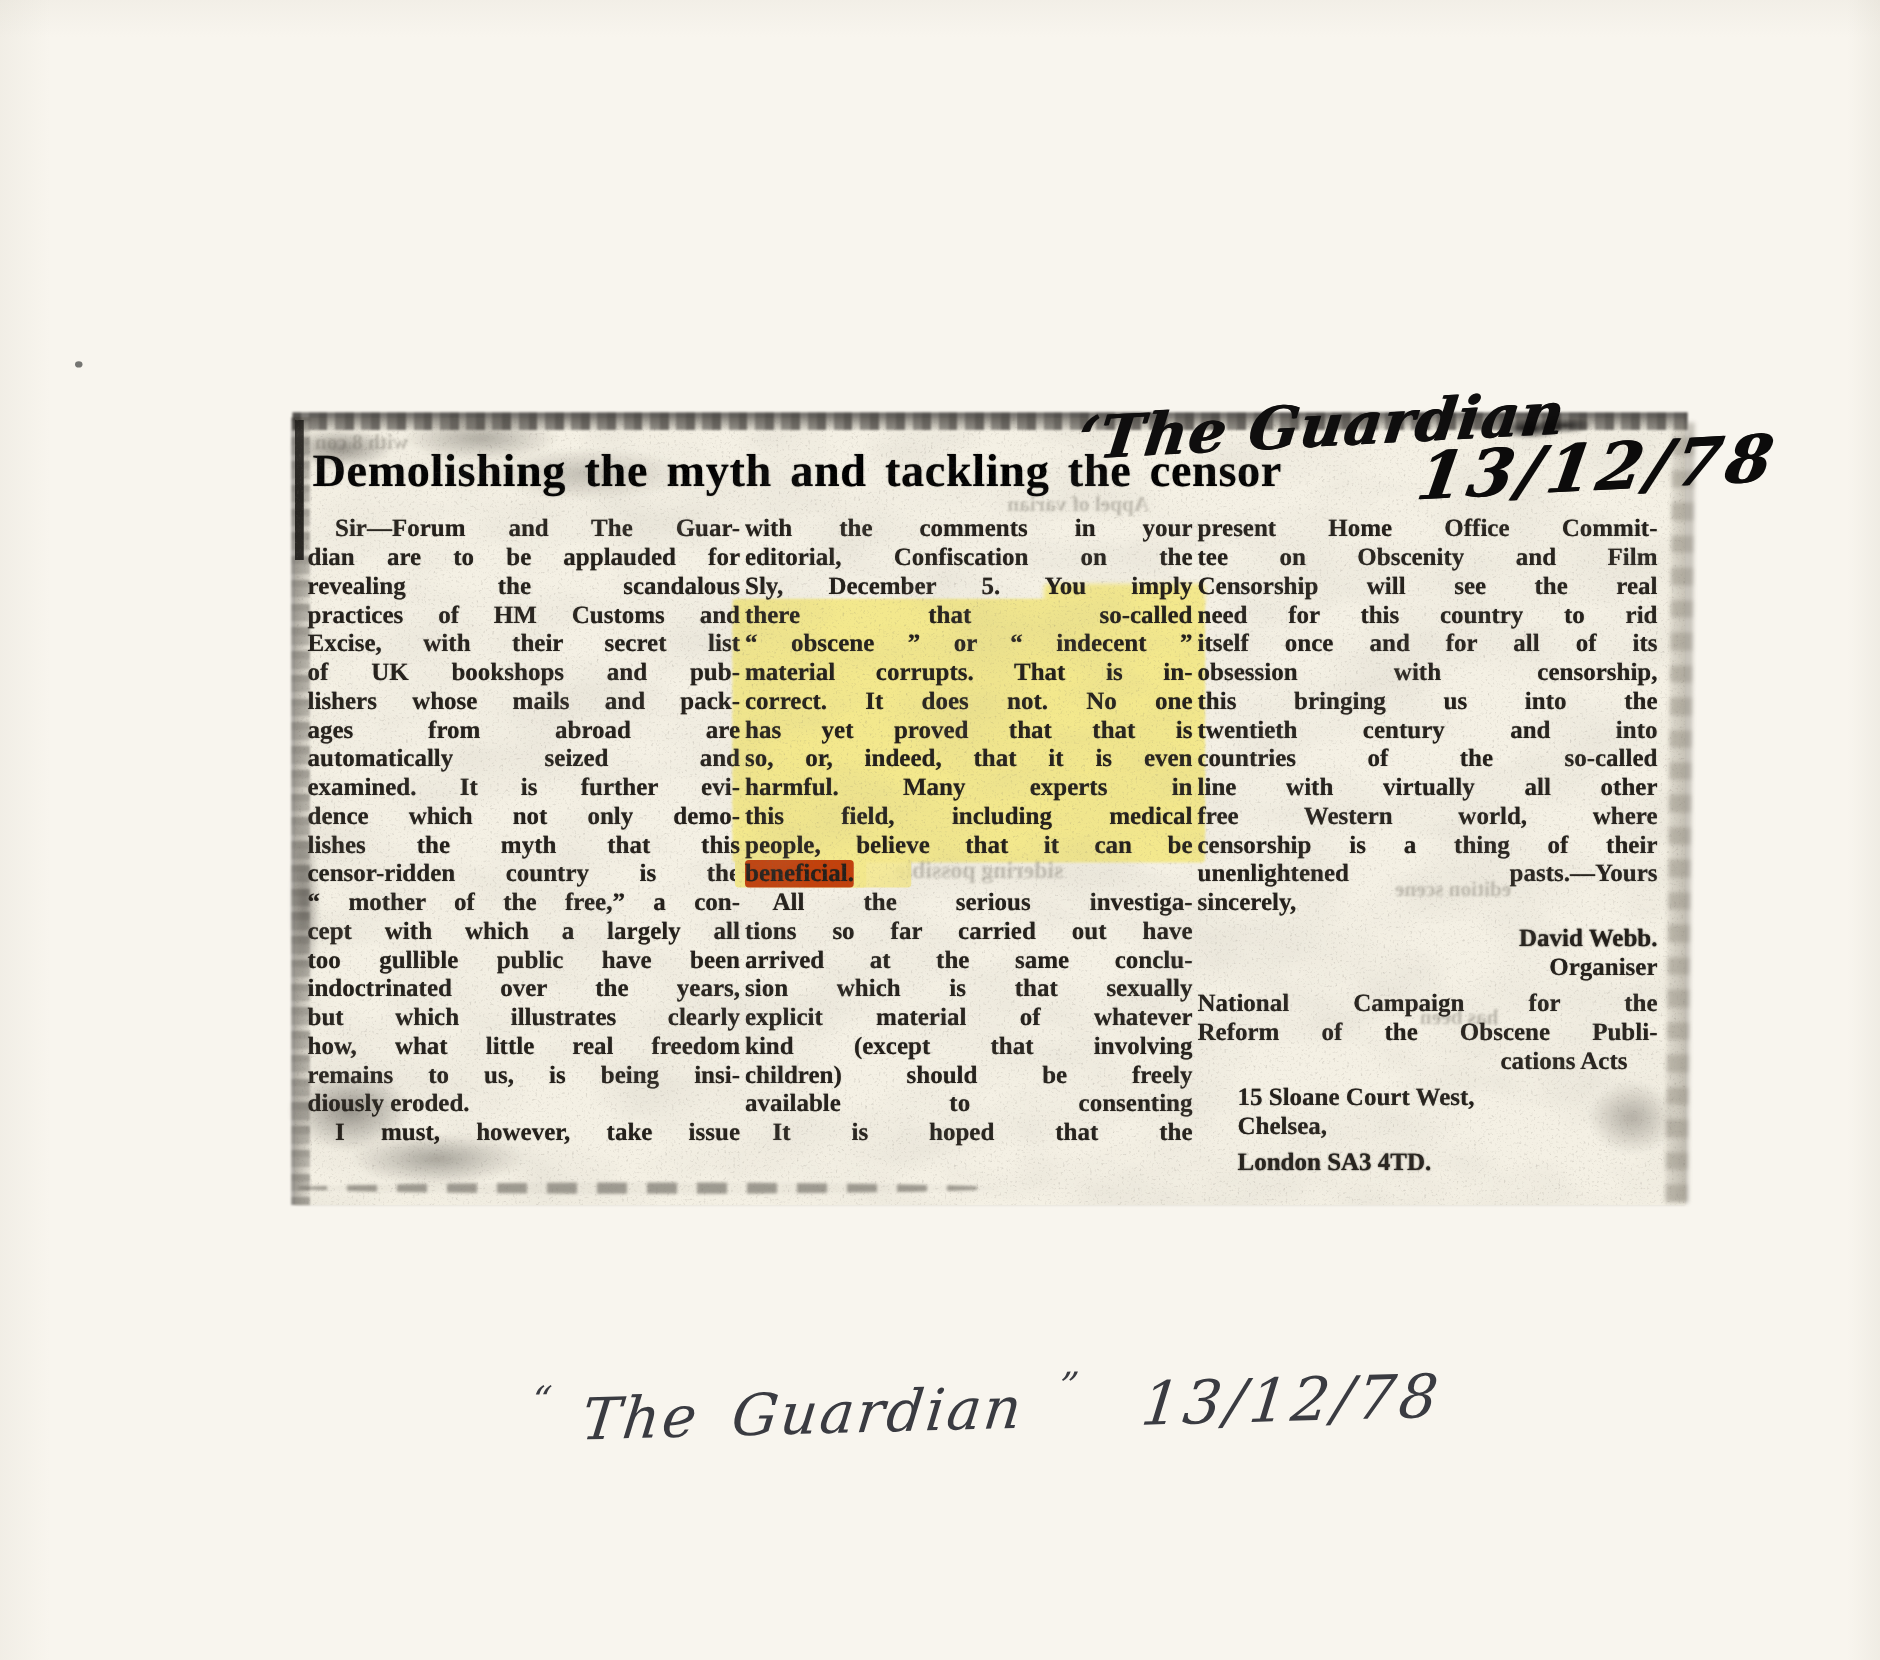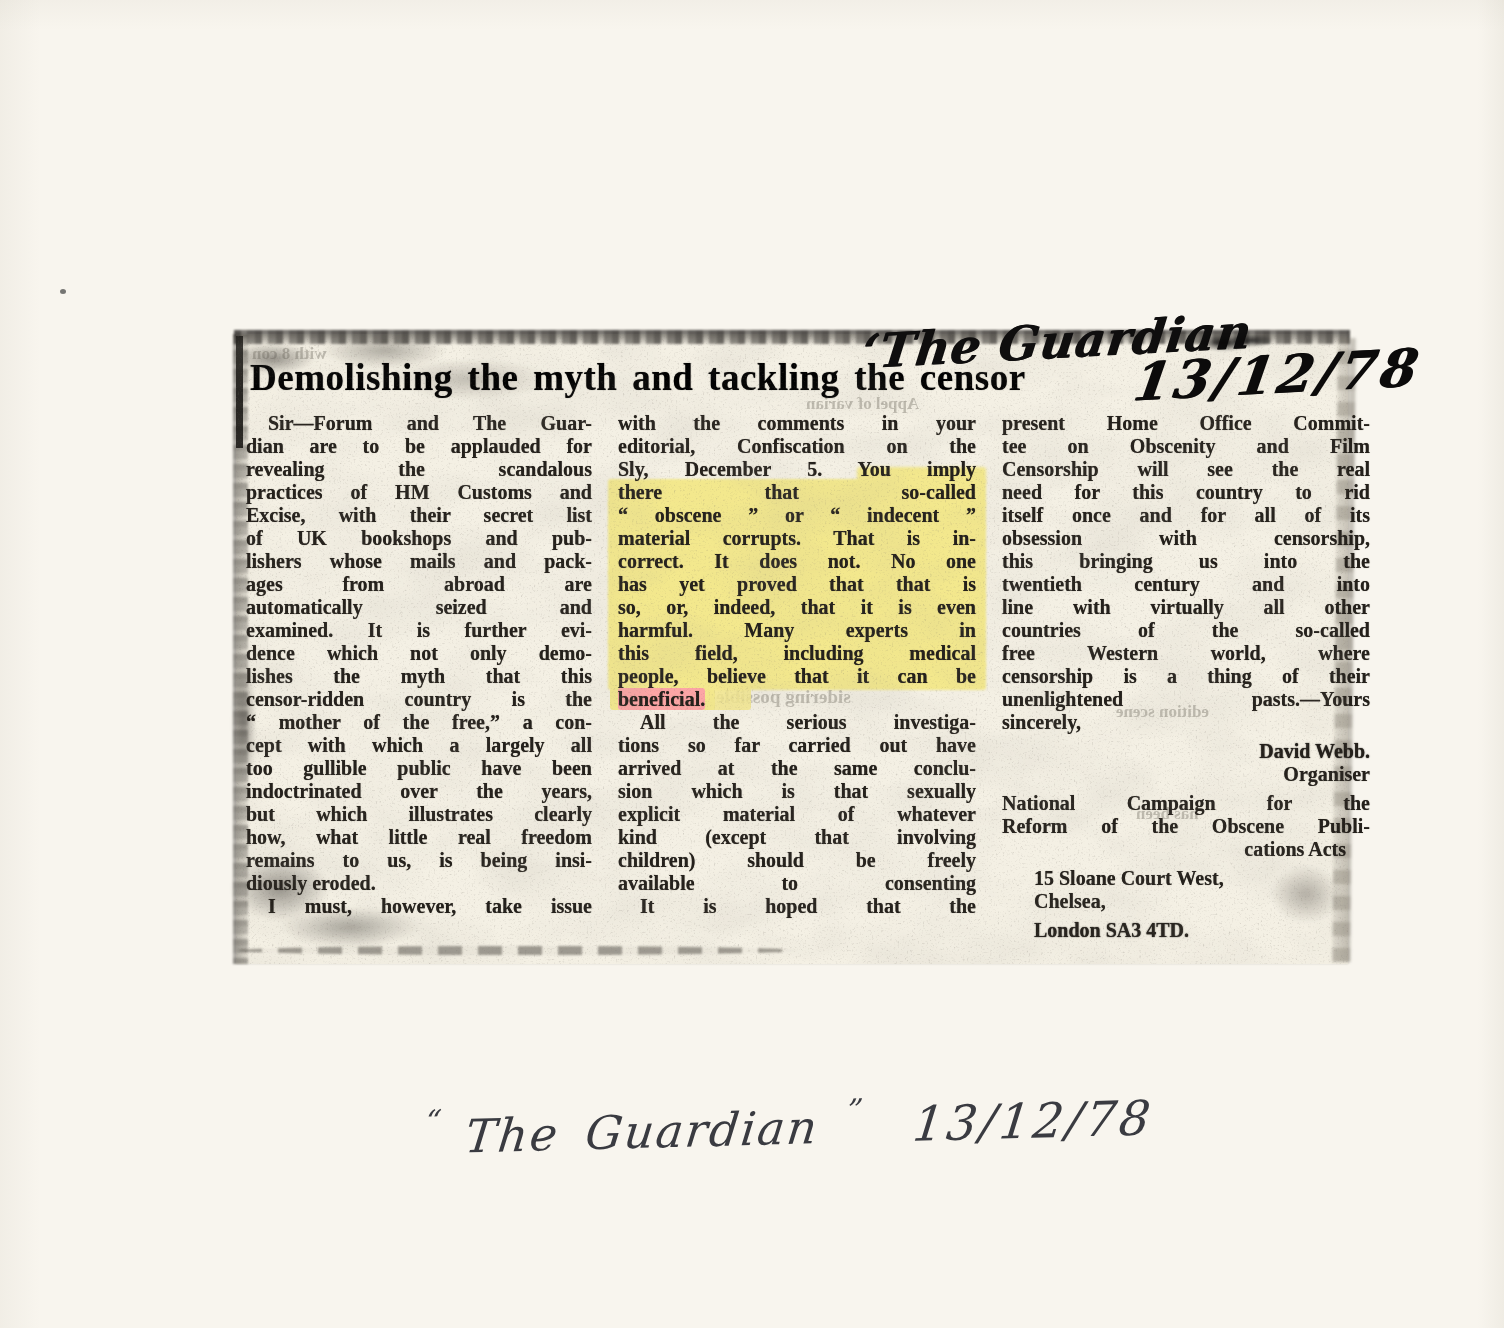--- a/index.html
+++ b/index.html
@@ -90,21 +90,21 @@
   .headline {
     position:absolute; left:14px; top:22px; width:900px;
     font-size:37px; font-weight:bold; color:#000000;
     letter-spacing:.5px; word-spacing:5px; white-space:nowrap;
     text-shadow:0 0 1px rgba(23,21,18,.65);
   }
 
   
   .columns {
     position:absolute; left:10px; top:78px; width:1094px;
-    display:flex; gap:26px;
+    display:flex; gap:4px;
   }
   .col { flex:0 0 auto; }
   .col-0 { width:346px; } .col-1 { width:358px; } .col-2 { width:368px; }
   .line {
     font-size:20px; line-height:23px; min-height:23px;
     color:#24201b; font-weight:bold;
     text-align:justify; text-align-last:justify;
     text-shadow:0 0 .7px rgba(32,28,24,.7);
     position:relative;
   }
@@ -117,21 +117,21 @@
   .bd { text-shadow:0 0 1.3px #171411; }
 
   
   .hl::before, .hlt::after {
     content:""; position:absolute; z-index:-1;
     background:#f3e88d; border-radius:3px;
   }
   .hl::before { inset:-2px -10px; filter:blur(1px); }
   .hlt::after { right:-10px; top:9px; bottom:-3px; width:36%; filter:blur(1.5px); }
   .hlspan {
-    background:#fca5a5; border-radius:3px;
+    background:#c2410c; border-radius:3px;
     box-shadow:10px 0 0 #f3e88d, -8px 0 0 #f3e88d, 46px 0 0 rgba(243,232,141,.85);
   }
 
   
   .ghost {
     position:absolute; font-size:17px; font-weight:bold; color:#5a564c;
     opacity:.34; transform:scaleX(-1); filter:blur(.7px); white-space:nowrap;
   }
   .g0 { left:16px;  top:10px;  }
   .g1 { left:570px; top:60px;  }
@@ -246,22 +246,22 @@
       </div>
     <div class="col col-2">
         <div class="line">present Home Office Commit-</div>
         <div class="line">tee on Obscenity and Film</div>
         <div class="line">Censorship will see the real</div>
         <div class="line">need for this country to rid</div>
         <div class="line">itself once and for all of its</div>
         <div class="line">obsession with censorship,</div>
         <div class="line">this bringing us into the</div>
         <div class="line">twentieth century and into</div>
+        <div class="line">countries of the so-called</div>
         <div class="line">line with virtually all other</div>
-        <div class="line">countries of the so-called</div>
         <div class="line">free Western world, where</div>
         <div class="line">censorship is a thing of their</div>
         <div class="line">unenlightened pasts.—Yours</div>
         <div class="line nj">sincerely,</div>
         <div class="line rt gp bd">David Webb.</div>
         <div class="line rt">Organiser</div>
         <div class="line gp">National Campaign for the</div>
         <div class="line">Reform of the Obscene Publi-</div>
         <div class="line rt r2">cations Acts</div>
         <div class="line i2 gp">15 Sloane Court West,</div>

